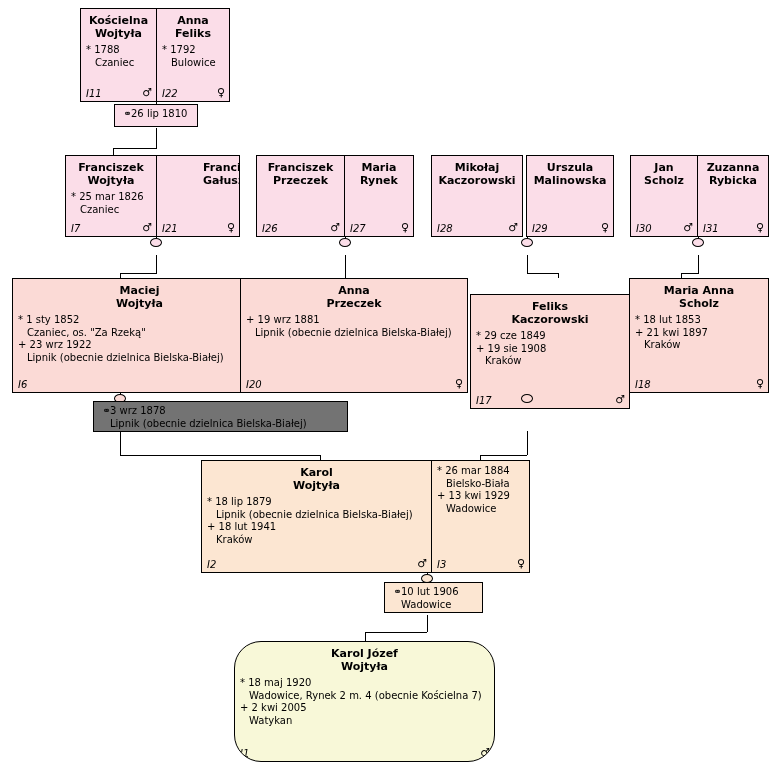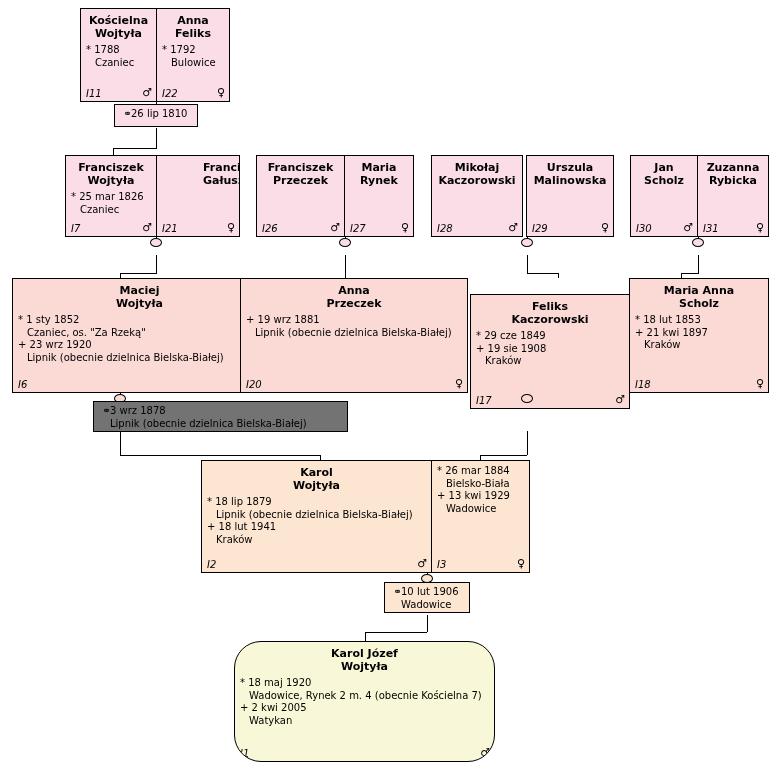--- a/index.html
+++ b/index.html
@@ -280,21 +280,21 @@
   <div class="ring" style="left:521px; top:238px;"></div>
   <div class="ring" style="left:692px; top:238px;"></div>
 
   <div class="node person gen3" style="left:12px; top:278px; width:255px; height:115px;">
     <div class="pname">
       <span>Maciej</span><br><span>Wojtyła</span>
     </div>
     <div class="pdetails">
       <span>*</span> <span>1 sty 1852</span><br>
       <span class="place">Czaniec, os. "Za Rzeką"</span>
-      <span>+</span> <span>23 wrz 1920</span><br>
+      <span>+</span> <span>23 wrz 1922</span><br>
       <span class="place">Lipnik (obecnie dzielnica Bielska-Białej)</span>
     </div>
     <div class="pfoot">
       <span class="pid">I6</span>
       <span class="psex">♂</span>
     </div>
   </div>
 
   <div class="node person gen3" style="left:240px; top:278px; width:228px; height:115px;">
     <div class="pname">
@@ -373,21 +373,21 @@
       <span class="place">Wadowice</span>
     </div>
     <div class="pfoot">
       <span class="pid">I3</span>
       <span class="psex">♀</span>
     </div>
   </div>
 
   <div class="ring" style="left:421px; top:574px; background:#fce6d2;"></div>
 
-  <div class="union u-gen4" style="left:384px; top:582px; width:86px; height:31px;">
+  <div class="union u-gen4" style="left:384px; top:582px; width:99px; height:31px;">
     <span class="mk">⚭</span><span>10 lut 1906</span>
     <span class="place">Wadowice</span>
   </div>
 
   <div class="node person gen5" style="left:234px; top:641px; width:261px; height:121px;border-radius:27px;">
     <div class="pname">
       <span>Karol Józef</span><br><span>Wojtyła</span>
     </div>
     <div class="pdetails">
       <span>*</span> <span>18 maj 1920</span><br>

